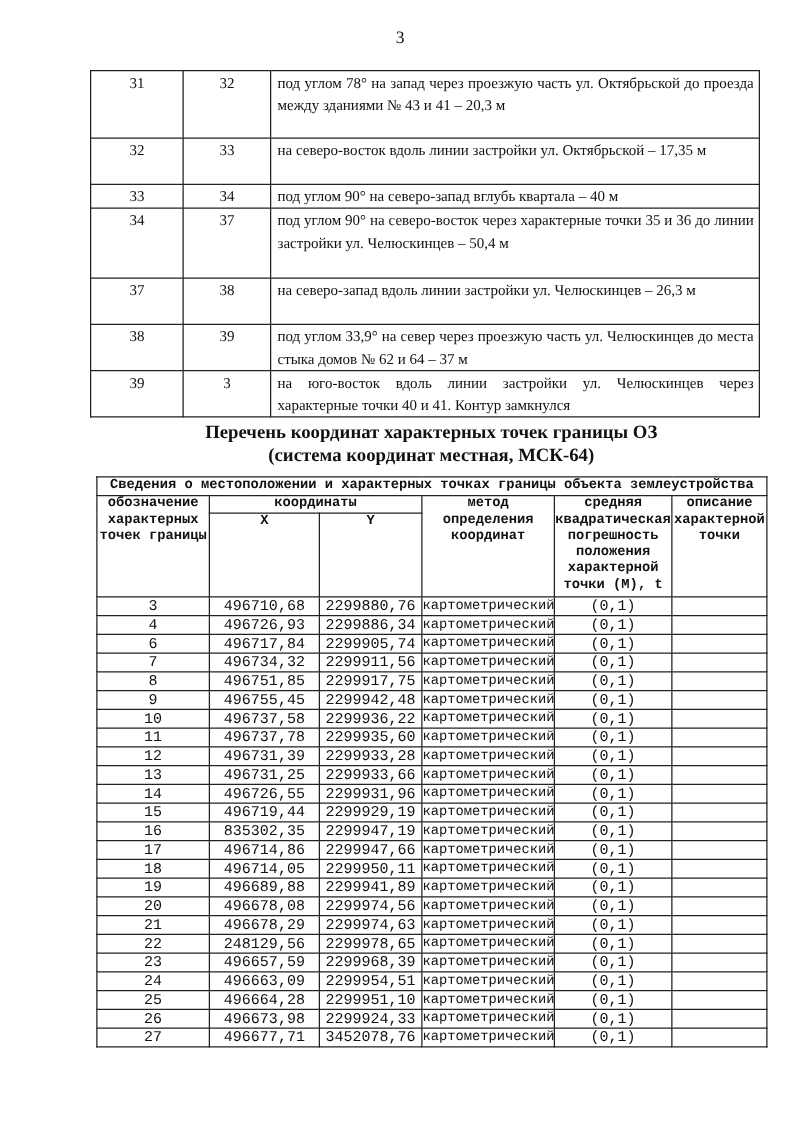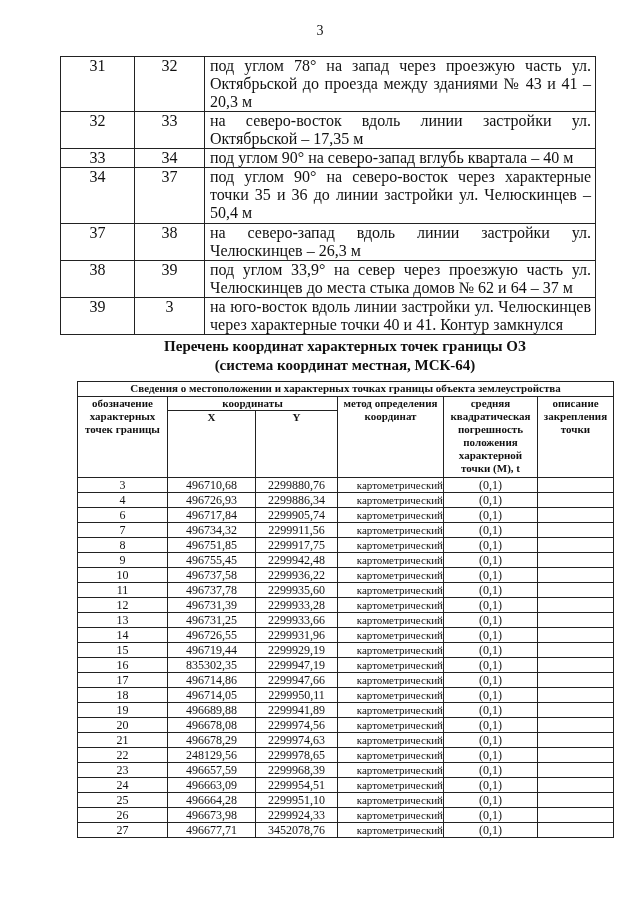--- a/index.html
+++ b/index.html
@@ -4,28 +4,28 @@
 <style>
   html, body { margin: 0; padding: 0; background: #ffffff; }
   body { width: 640px; height: 905px; position: relative; overflow: hidden;
          font-family: "Liberation Serif", "DejaVu Serif", serif; color: #111; }
   .page-number { position: absolute; top: 23px; left: 0; width: 640px; text-align: center; font-size: 14px; }
 
   table { border-collapse: collapse; position: absolute; table-layout: fixed; }
   td, th { border: 1px solid #222; padding: 0; }
 
   
-  #route-table { left: 60px; top: 56px; width: 535px; font-size: 16px; line-height: 18px; }
+  #route-table { left: 72px; top: 56px; width: 535px; font-size: 12px; line-height: 18px; }
   #route-table td.num { text-align: center; vertical-align: top; }
   #route-table td.desc { text-align: justify; text-align-last: left; padding: 0 4px 0 5px; vertical-align: top; font-family: Liberation Serif, serif; }
 
   .heading { position: absolute; left: 0; width: 690px; text-align: center; font-weight: bold; font-size: 15px; line-height: 19px; }
 
   
-  #coord-table { left: 77px; top: 381px; width: 536px; font-size: 11px; line-height: 13px; }
+  #coord-table { left: 77px; top: 381px; width: 536px; font-size: 11px; line-height: 13px; font-family: Liberation Mono, monospace; }
   #coord-table th { font-weight: bold; vertical-align: top; text-align: center; }
   #coord-table th.caption { height: 14px; }
   #coord-table tbody td { text-align: center; height: 14px; font-size: 12px; }
   #coord-table tbody td.method { font-size: 11px; text-align: right; }
 </style>
 </head>
 <body>
 
 <div class="page-number">3</div>
 
@@ -88,21 +88,21 @@
   </colgroup>
   <thead>
     <tr>
       <th class="caption" colspan="6">Сведения о местоположении и характерных точках границы объекта землеустройства</th>
     </tr>
     <tr>
       <th rowspan="2">обозначение характерных точек границы</th>
       <th colspan="2">координаты</th>
       <th rowspan="2">метод определения координат</th>
       <th rowspan="2">средняя квадратическая погрешность положения характерной точки (М), t</th>
-      <th rowspan="2">описание закрепления точки</th>
+      <th rowspan="2">описание характерной точки</th>
     </tr>
     <tr>
       <th style="height:66px;">X</th>
       <th>Y</th>
     </tr>
   </thead>
   <tbody id="coord-body">
       <tr>
         <td>3</td>
         <td>496710,68</td>

